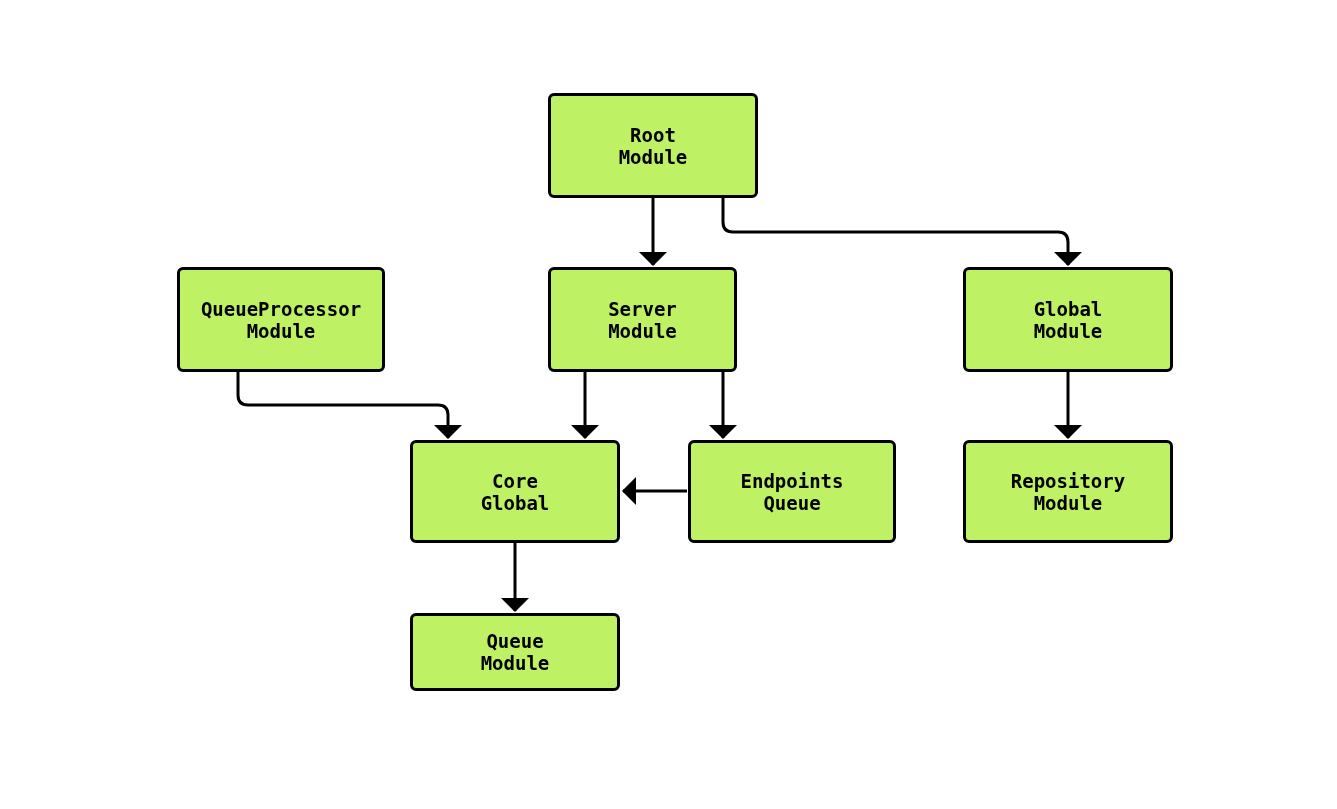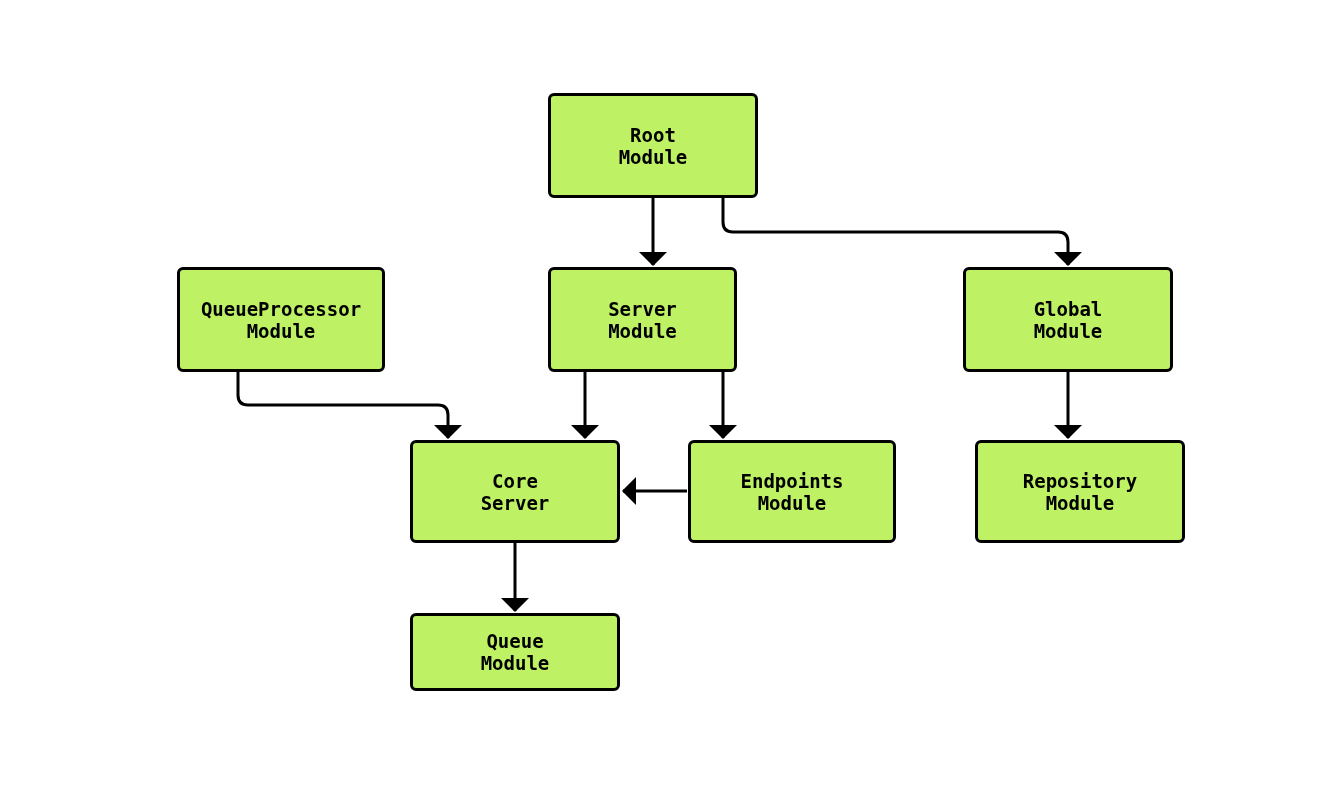--- a/index.html
+++ b/index.html
@@ -86,29 +86,29 @@
 Module</span>
   </div>
 
   <div class="node" style="left:963px; top:267px; width:210px; height:105px;">
     <span class="node-label">Global
 Module</span>
   </div>
 
   <div class="node" style="left:410px; top:440px; width:210px; height:103px;">
     <span class="node-label">Core
-Server</span>
+Global</span>
   </div>
 
   <div class="node" style="left:688px; top:440px; width:208px; height:103px;">
     <span class="node-label">Endpoints
-Module</span>
+Queue</span>
   </div>
 
-  <div class="node" style="left:963px; top:440px; width:210px; height:103px;margin-left:12px;">
+  <div class="node" style="left:963px; top:440px; width:210px; height:103px;">
     <span class="node-label">Repository
 Module</span>
   </div>
 
   <div class="node" style="left:410px; top:613px; width:210px; height:78px;">
     <span class="node-label">Queue
 Module</span>
   </div>
 
 </div>

